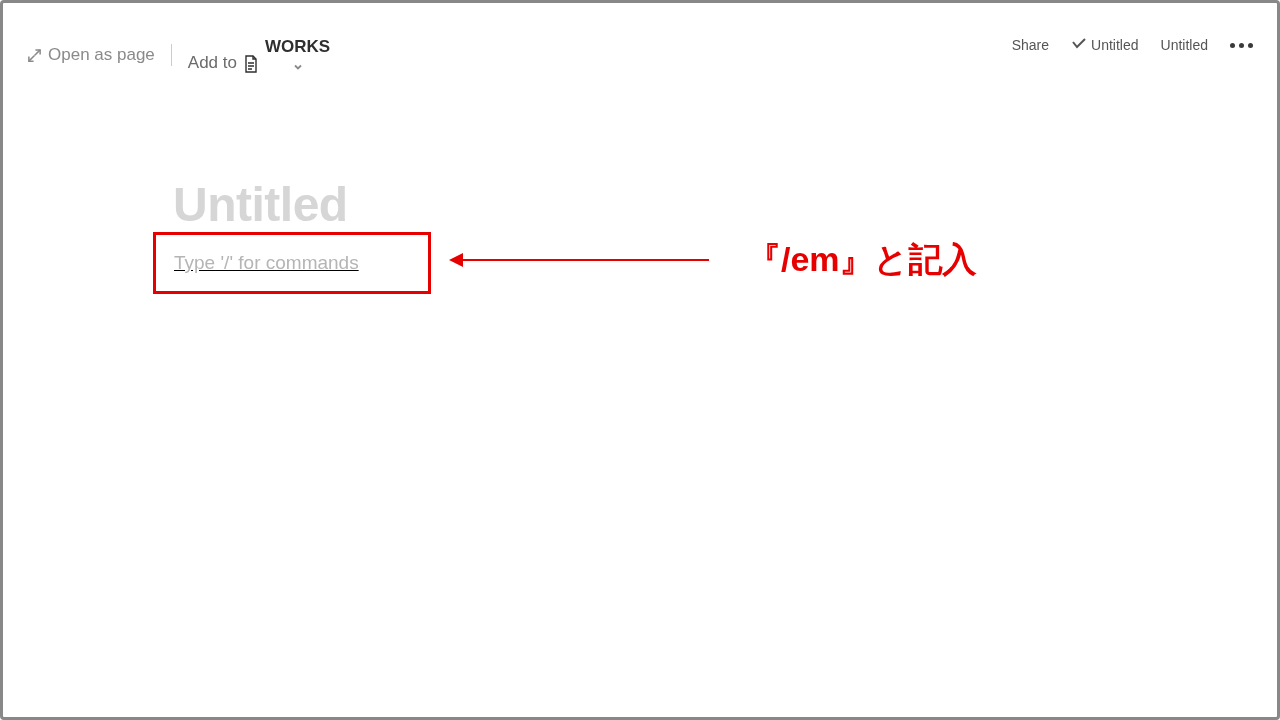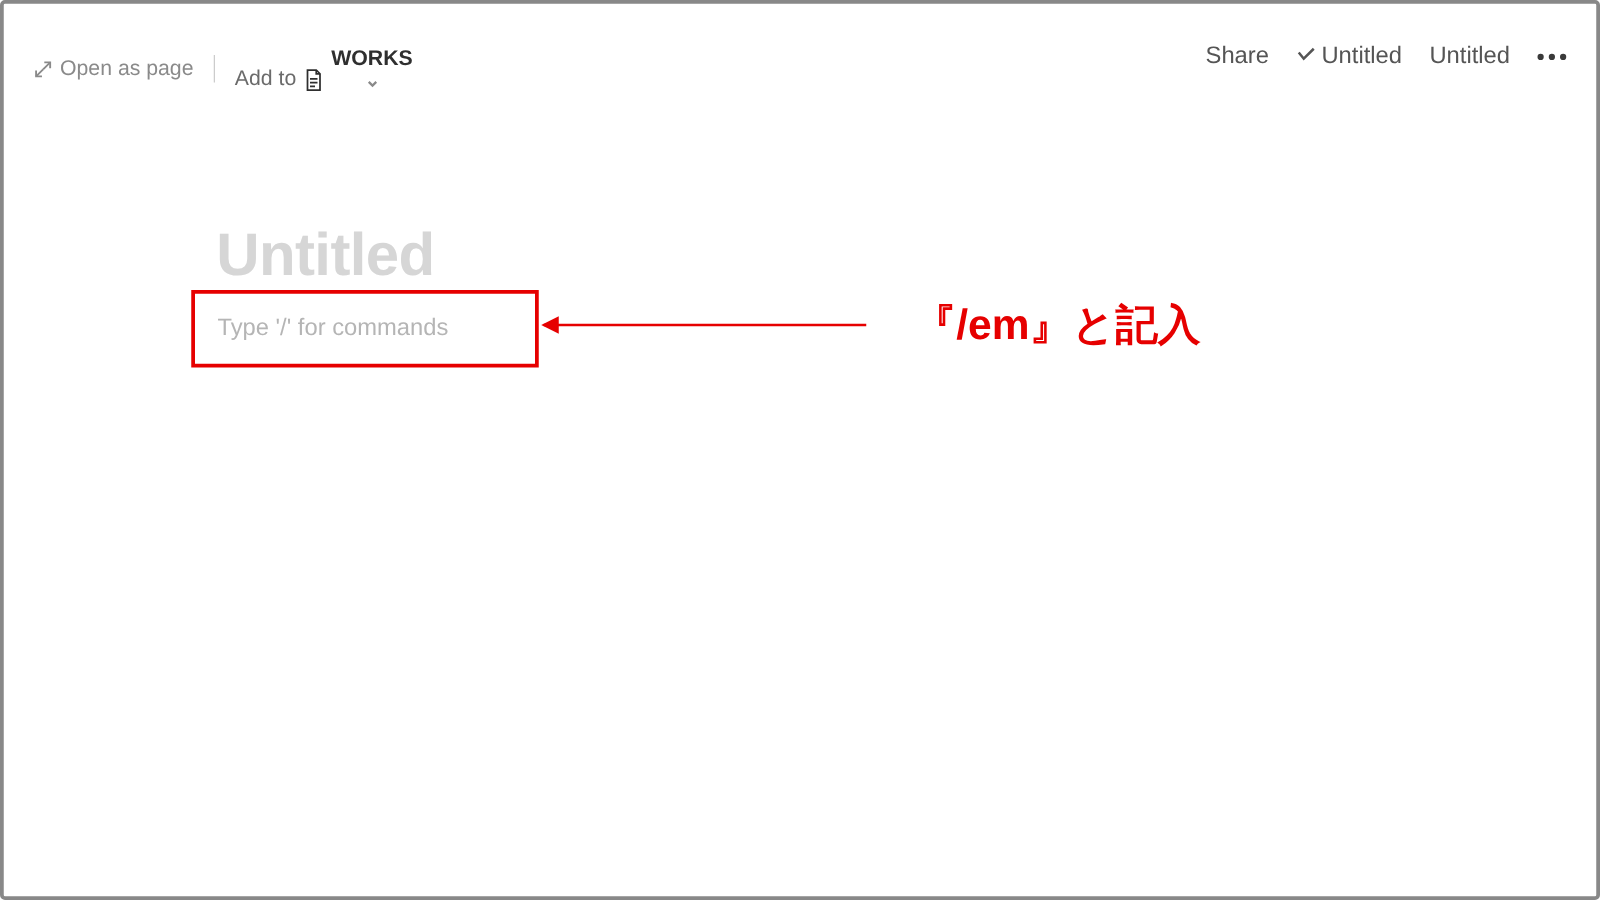--- a/index.html
+++ b/index.html
@@ -53,21 +53,21 @@
       display: flex;
       align-items: center;
       gap: 4px;
       flex-direction: column;
     }
     .topbar-right {
       display: flex;
       align-items: center;
       gap: 22px;
       color: #555;
-      font-size: 19px;
+      font-size: 14px;
     }
     .topbar-right .item {
       display: flex;
       align-items: center;
       gap: 4px;
       cursor: pointer;
     }
     .content {
       padding: 90px 0 0 170px;
       position: relative;
@@ -79,29 +79,30 @@
       letter-spacing: -0.5px;
     }
     .command-box {
       border: 3px solid #e60000;
       width: 278px;
       height: 62px;
       display: flex;
       align-items: center;
       padding: 0 18px;
       margin-left: -20px;
+      text-decoration: underline;
     }
     .command-placeholder {
       color: #b5b5b5;
       font-size: 19px;
     }
     .annotation {
       position: absolute;
       top: 234px;
-      left: 432px;
+      left: 448px;
       display: flex;
       align-items: center;
       gap: 0;
     }
     .arrow-line {
       width: 258px;
       height: 2px;
       background: #e60000;
       position: relative;
     }

